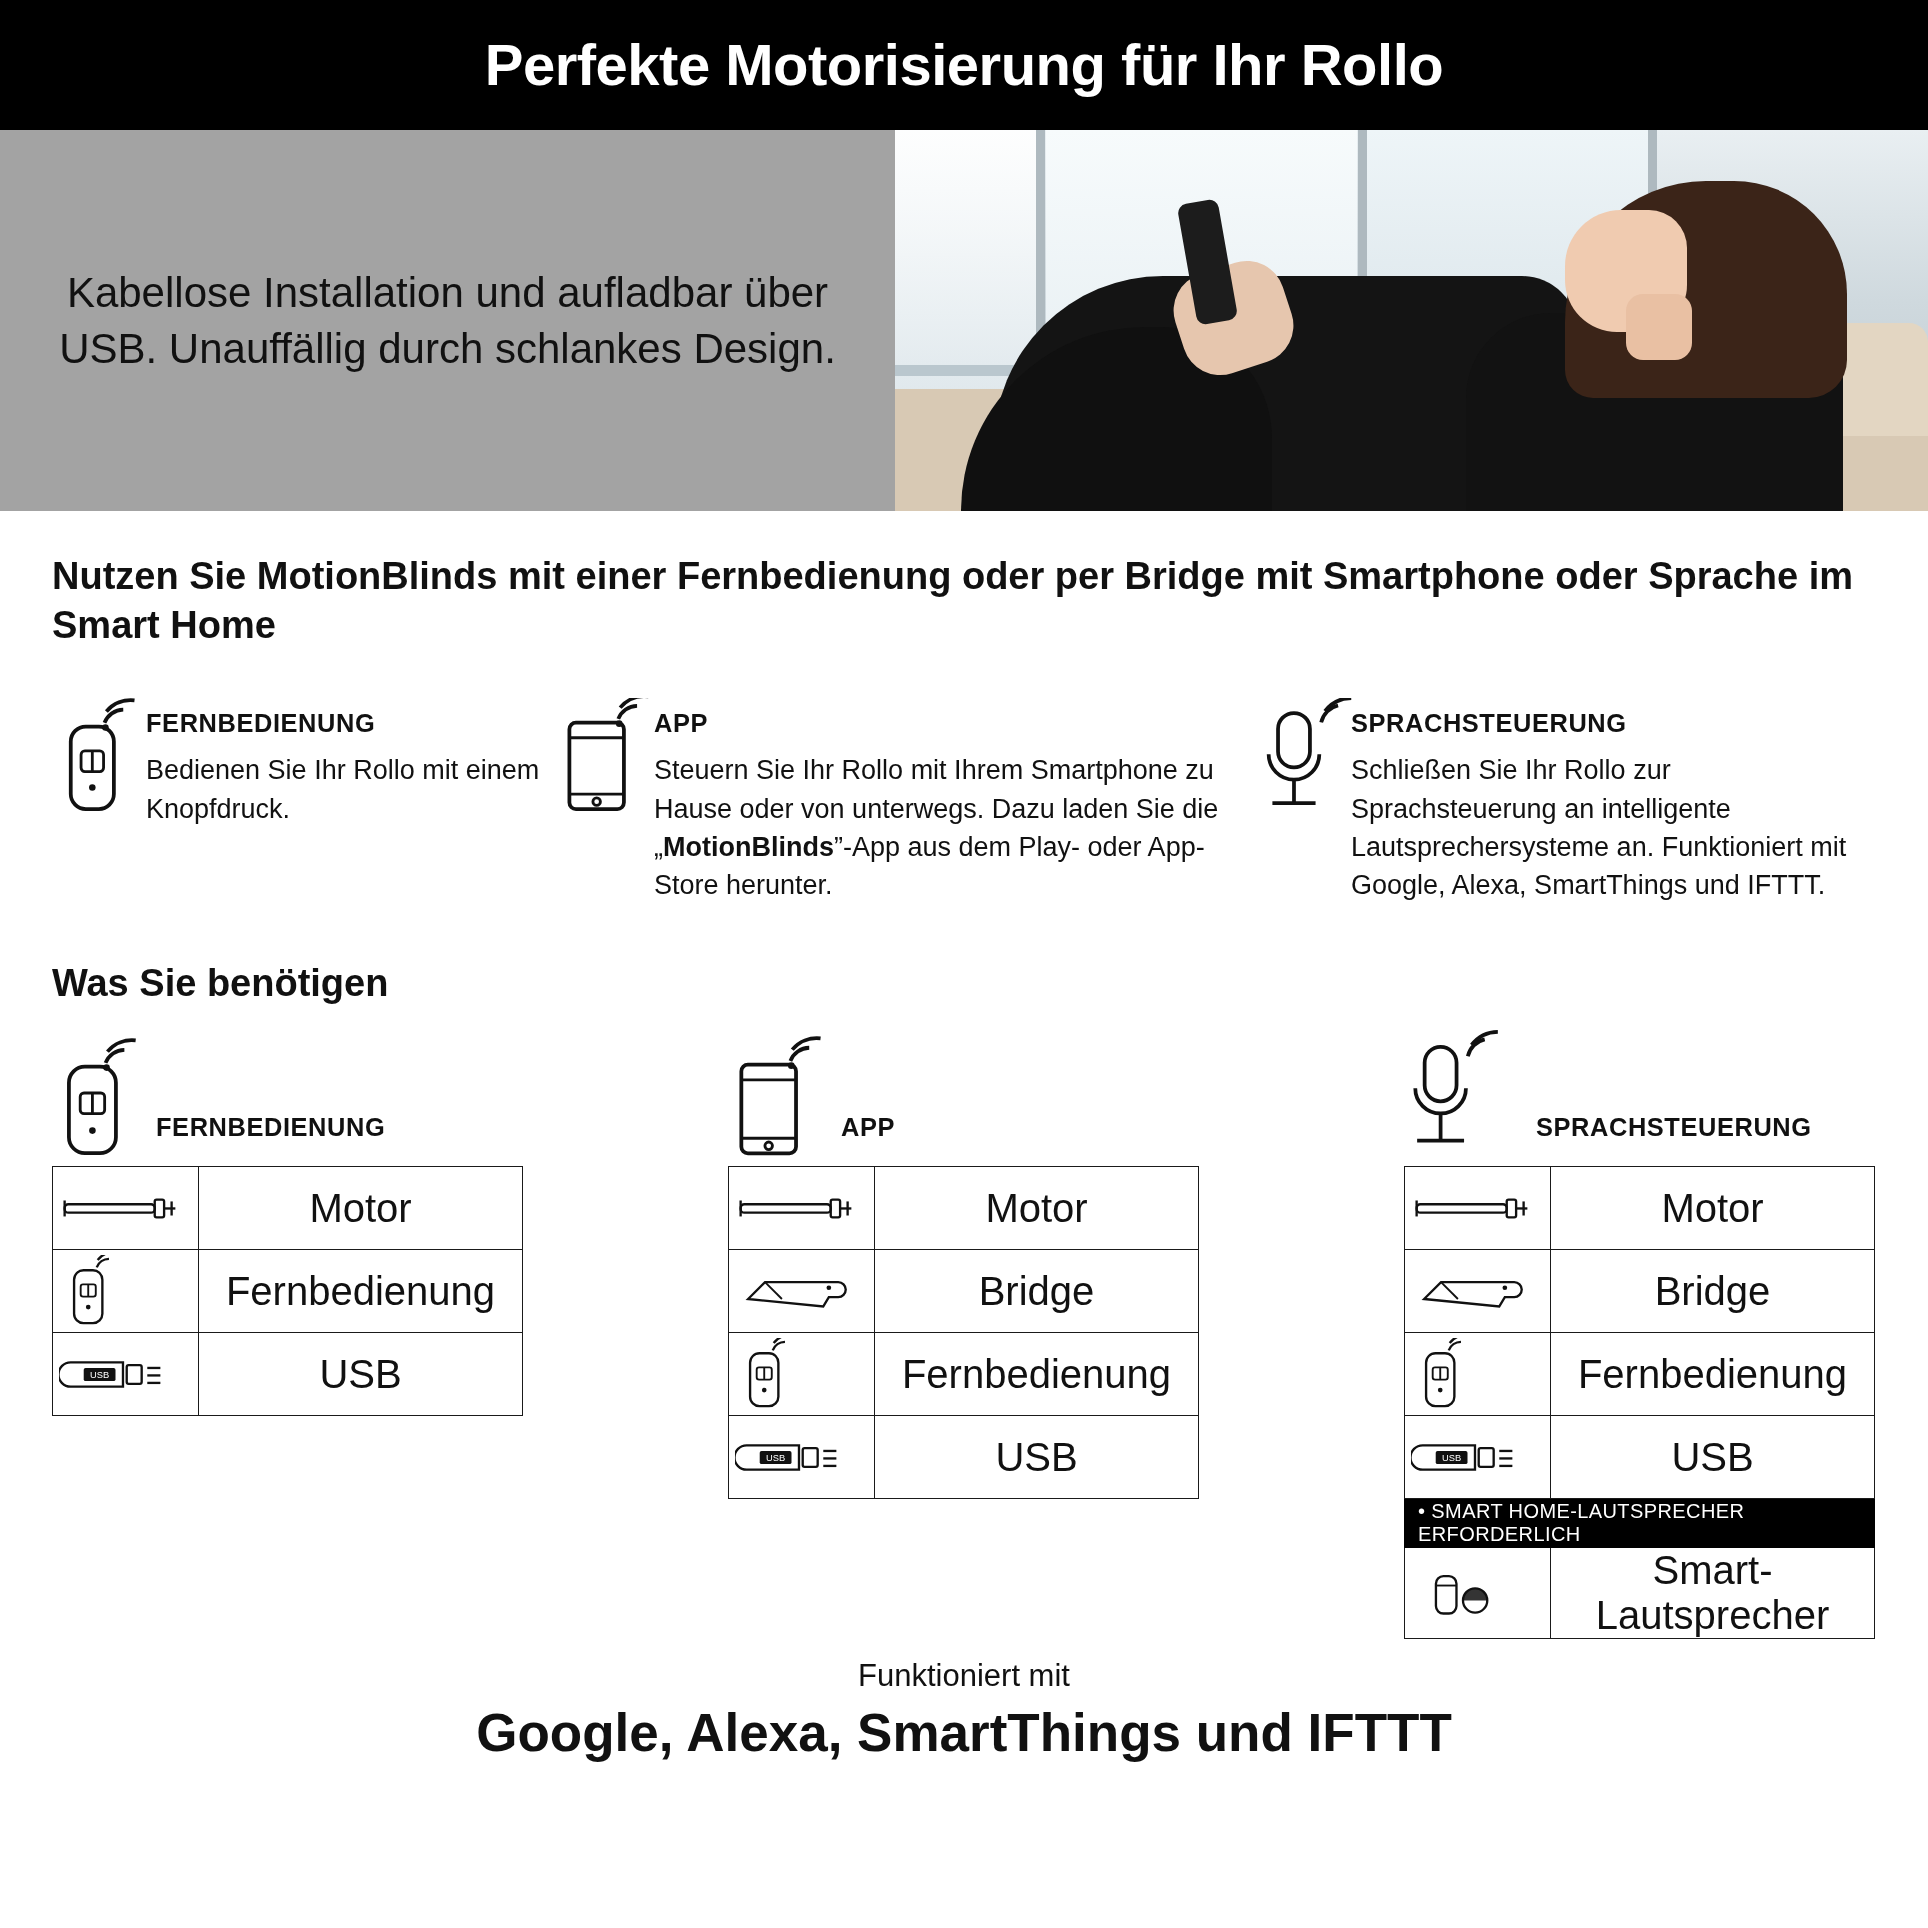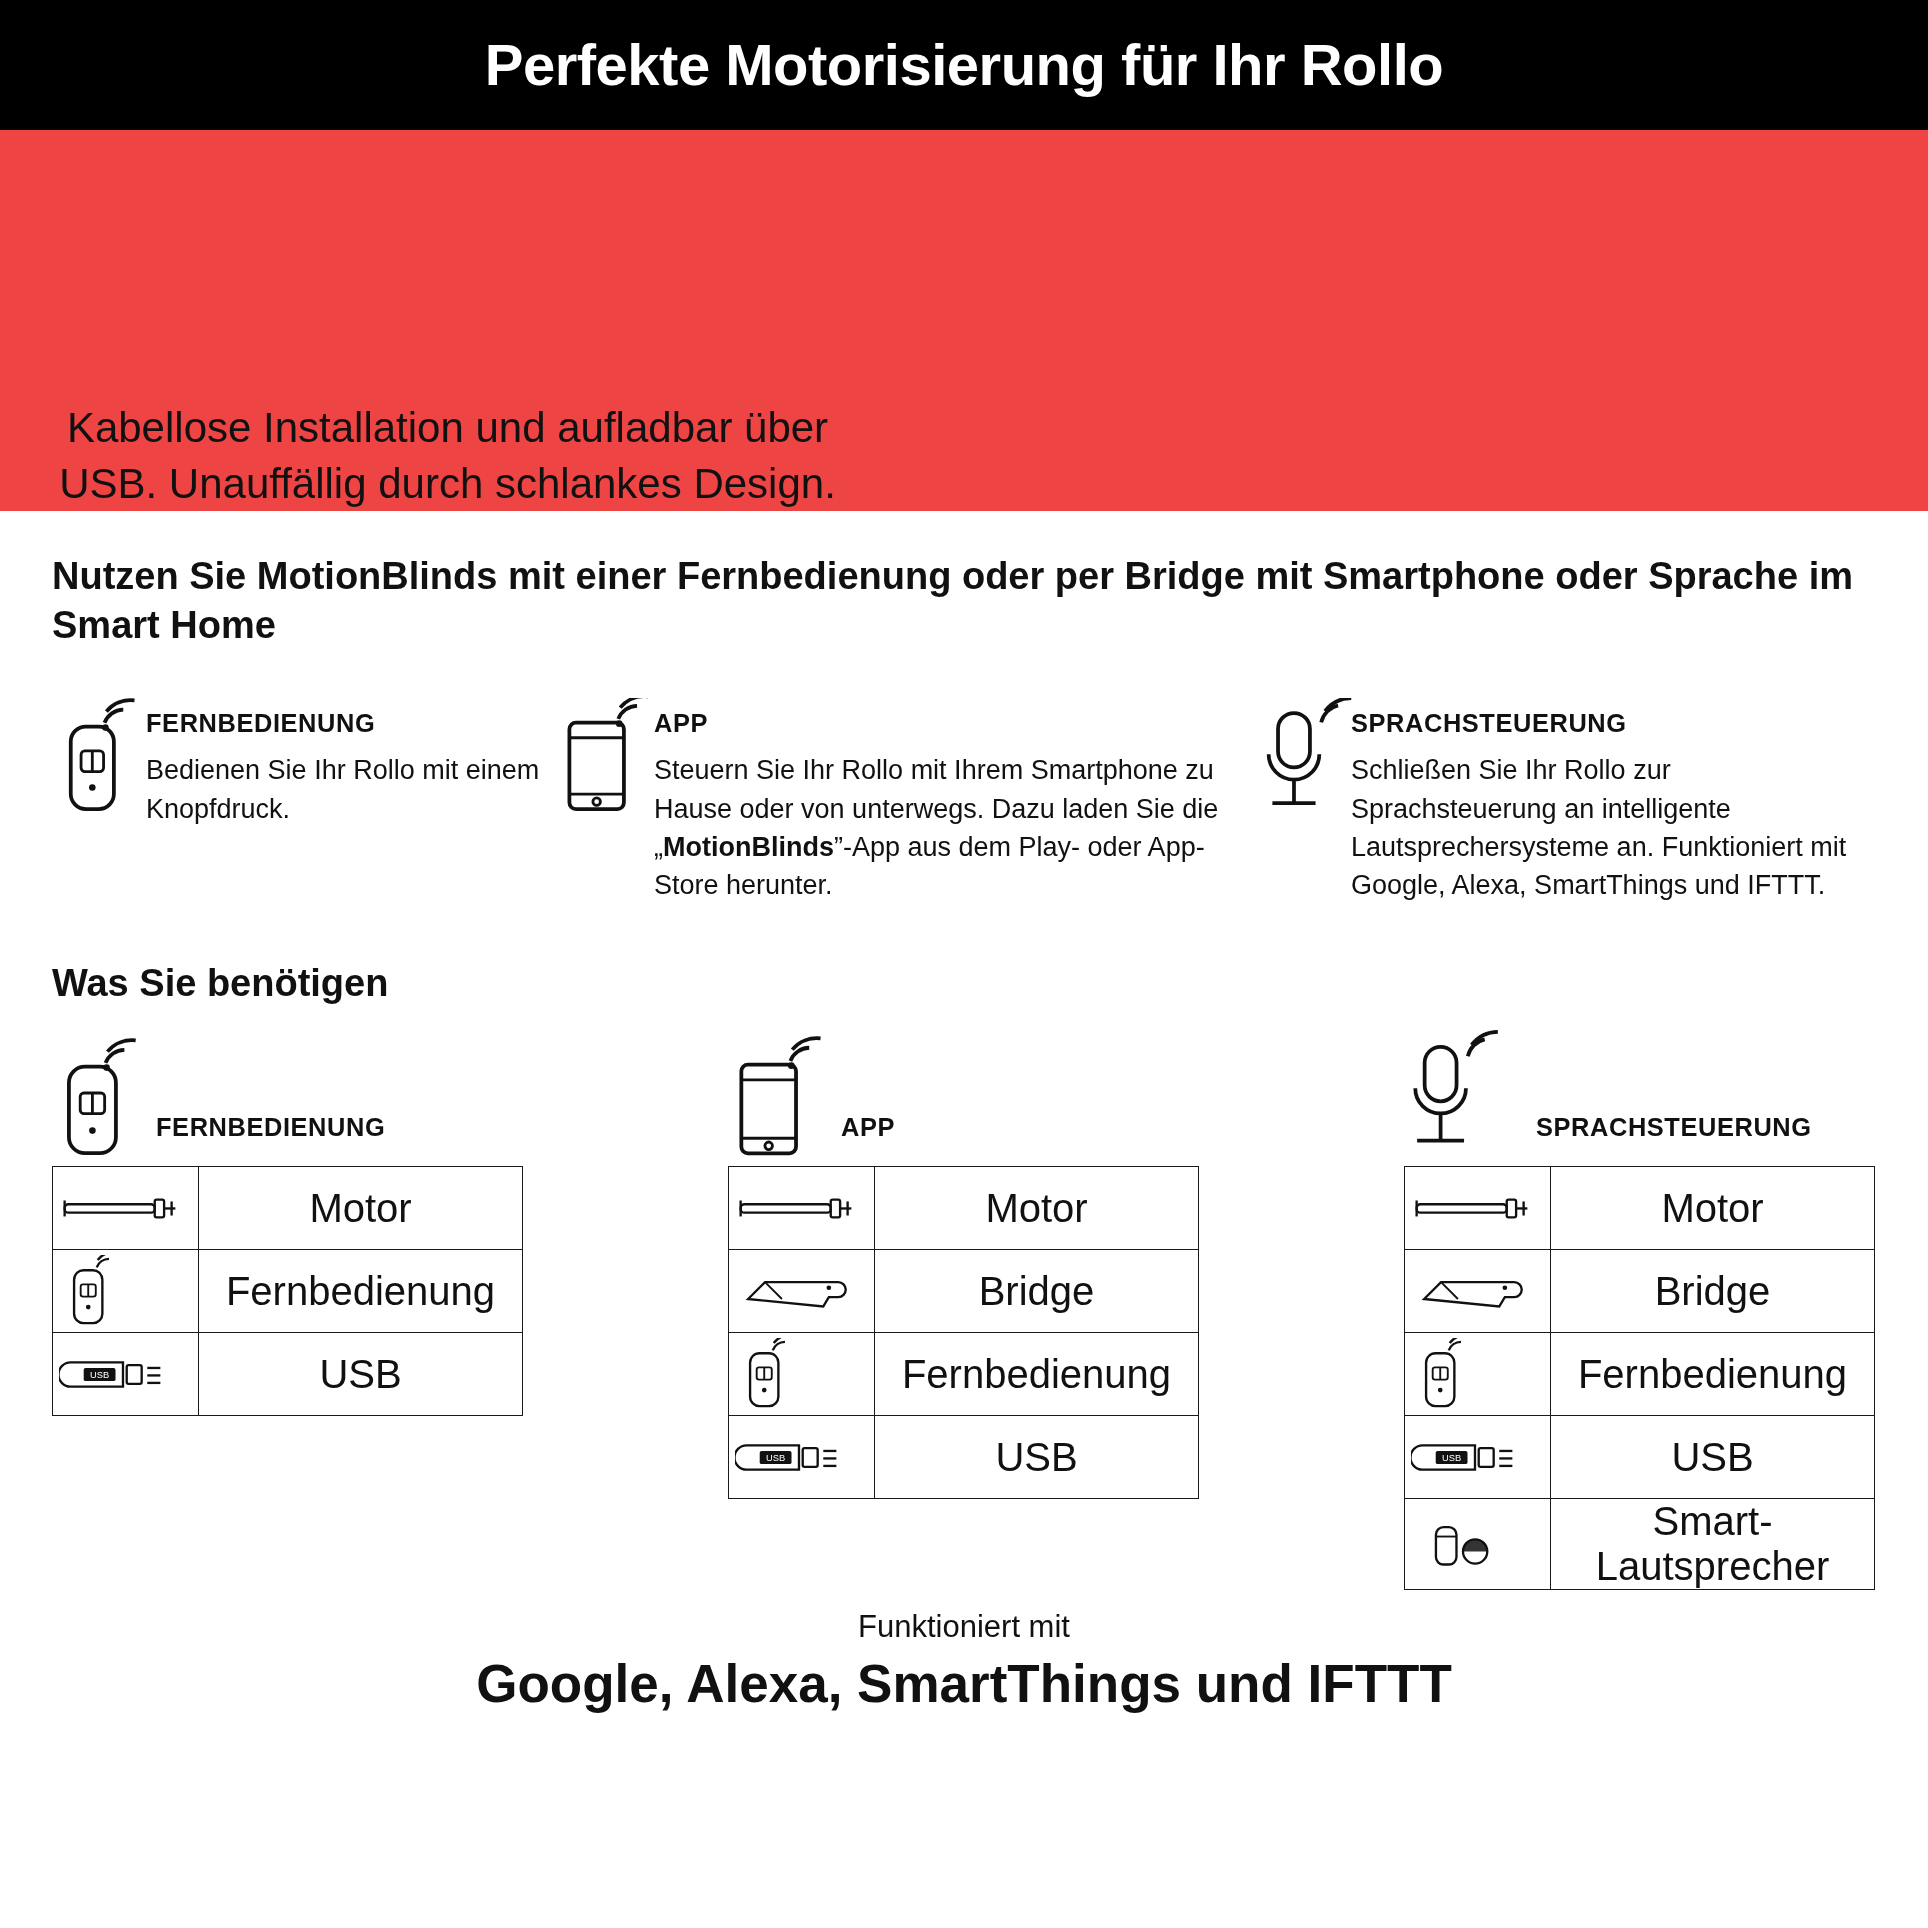--- a/index.html
+++ b/index.html
@@ -29,22 +29,21 @@
     letter-spacing: -0.5px;
     text-align: center;
     line-height: 1;
   }
 
   
   .hero {
     width: 100%;
     height: 381px;
     display: flex;
-    background: #ef4444;
-    align-items: flex-end;
+    background: #a3a3a3;
   }
   .hero-text {
     width: 895px;
     display: flex;
     align-items: center;
     justify-content: center;
     padding: 0 38px;
   }
   .hero-text p {
     margin: 0;
@@ -558,20 +557,23 @@
               <rect x="26" y="16" width="34" height="14" rx="2" fill="#111"></rect>
               <text x="43" y="27" font-size="10" fill="#fff" text-anchor="middle" font-family="Liberation Sans, sans-serif">USB</text>
               <rect x="72" y="13" width="16" height="20" rx="2" fill="none" stroke="#111" stroke-width="2.5"></rect>
               <line x1="94" y1="16" x2="108" y2="16" stroke="#111" stroke-width="2.5"></line>
               <line x1="94" y1="24" x2="108" y2="24" stroke="#111" stroke-width="2.5"></line>
               <line x1="94" y1="32" x2="108" y2="32" stroke="#111" stroke-width="2.5"></line>
             </svg>
           </td>
           <td class="name-cell">USB</td>
         </tr>
+        <tr class="note">
+          <td colspan="2">• SMART HOME-LAUTSPRECHER ERFORDERLICH</td>
+        </tr>
         <tr>
           <td class="icon-cell">
             <svg width="104" height="56" viewBox="0 0 110 60">
               <rect x="26" y="12" width="22" height="40" rx="8" fill="none" stroke="#111" stroke-width="2.5"></rect>
               <line x1="26" y1="22" x2="48" y2="22" stroke="#111" stroke-width="2"></line>
               <circle cx="68" cy="38" r="13" fill="none" stroke="#111" stroke-width="2.5"></circle>
               <path d="M55 38 a13 13 0 0 1 26 0" fill="#111" opacity=".85"></path>
             </svg>
           </td>
           <td class="name-cell">Smart-Lautsprecher</td>

